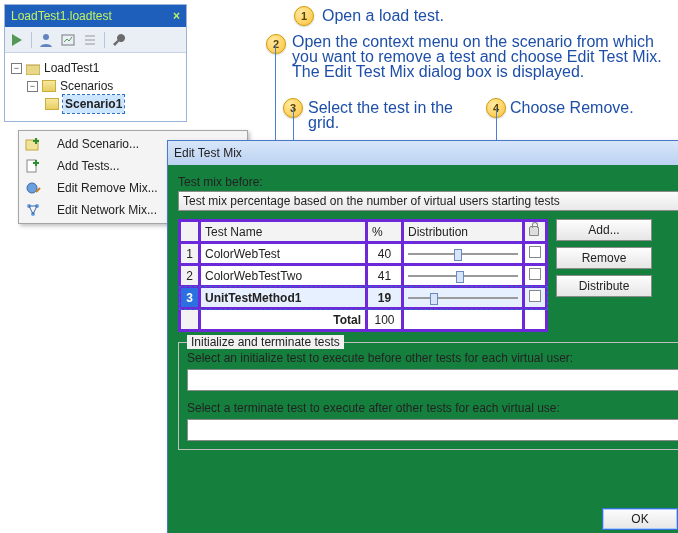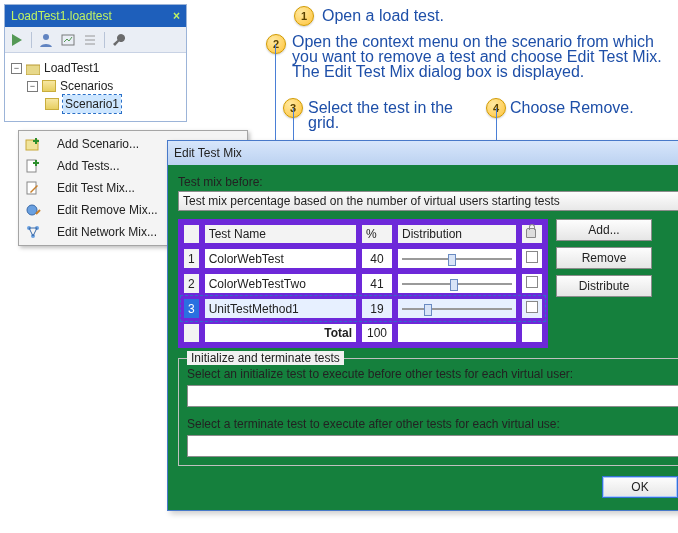--- a/index.html
+++ b/index.html
@@ -58,20 +58,21 @@
   .tree-exp {
     width:11px;height:11px;border:1px solid #7a7a7a;background:#fff;
     font-size:9px;line-height:9px;text-align:center;color:#444;
   }
   .node-icon { width:14px;height:12px;display:inline-block; }
   .folder-icon { background: linear-gradient(#f7e7a1,#e7cf60); border:1px solid #c9ad3c; }
   .sel {
     background:#cde6ff; 
     outline:1px dashed #2a70c8;
     padding:0 2px;
+    font-weight:bold;
   }
   
   .ctxmenu {
     position:absolute;
     left: 18px; top: 130px;
     width: 230px;
     background:#f4f4f4;
     border:1px solid #a5a5a5;
     box-shadow: 2px 2px 4px rgba(0,0,0,.25);
     padding:2px 0;
@@ -136,21 +137,21 @@
     margin-top:8px;
     display:flex;
     gap:8px;
   }
   table.mix {
     border-collapse:collapse;
     width:370px;
     background:#fff;
   }
   table.mix th, table.mix td {
-    border:6px solid #6d28d9;
+    border:3px solid #6d28d9;
     padding:2px 4px;
     font-size:12px;
     height:22px;
     text-align:left;
     white-space:nowrap;
   }
   table.mix th { background:#f3f3f3; font-weight:normal; }
   table.mix td.rownum { width:20px; text-align:center; background:#f3f3f3;}
   table.mix tr.sel td.rownum { background:#2a70e0; color:#fff; }
   table.mix tr.sel td { background:#e7f0ff; }
@@ -172,20 +173,21 @@
   .btn {
     border:1px solid #8c8c8c;
     background:linear-gradient(#fdfdfd,#e6e6e6);
     height:22px;
     display:flex;align-items:center;justify-content:center;
     padding:0 8px;
   }
   .btn.primary {
     border:1px solid #3572d6;
     box-shadow: inset 0 0 0 1px #a8c8ff;
+    margin-top: 48px;
   }
   .group {
     margin-top:10px;
     border:1px solid #c0c0c0;
     padding:8px;
     position:relative;
   }
   .group .legend{
     position:absolute; top:-8px; left:8px;
     background:#f1f1f1; padding:0 4px;
@@ -286,29 +288,20 @@
     <span>Add Scenario...</span>
   </div>
   <div class="ctxitem">
     <span class="ctx-icon">
       <svg viewBox="0 0 16 16">
           <rect x="2" y="2" width="9" height="12" fill="#fff" stroke="#888"></rect>
           <path d="M11 2v6M8 5h6" stroke="#2d8f2d" stroke-width="2"></path>
         </svg>
     </span>
     <span>Add Tests...</span>
-  </div>
-  <div class="ctxitem">
-    <span class="ctx-icon">
-      <svg viewBox="0 0 16 16">
-          <rect x="2" y="2" width="9" height="12" fill="#fff" stroke="#888"></rect>
-          <path d="M5 12l7-7 1 1-7 7z" fill="#c87f2a"></path>
-        </svg>
-    </span>
-    <span>Edit Test Mix...</span>
   </div>
   <div class="ctxitem">
     <span class="ctx-icon">
       <svg viewBox="0 0 16 16">
           <circle cx="7" cy="8" r="5" fill="#6aa0e0" stroke="#3a6aa8"></circle>
           <path d="M11 12l4-4" stroke="#c87f2a" stroke-width="2"></path>
         </svg>
     </span>
     <span>Edit Remove Mix...</span>
   </div>

